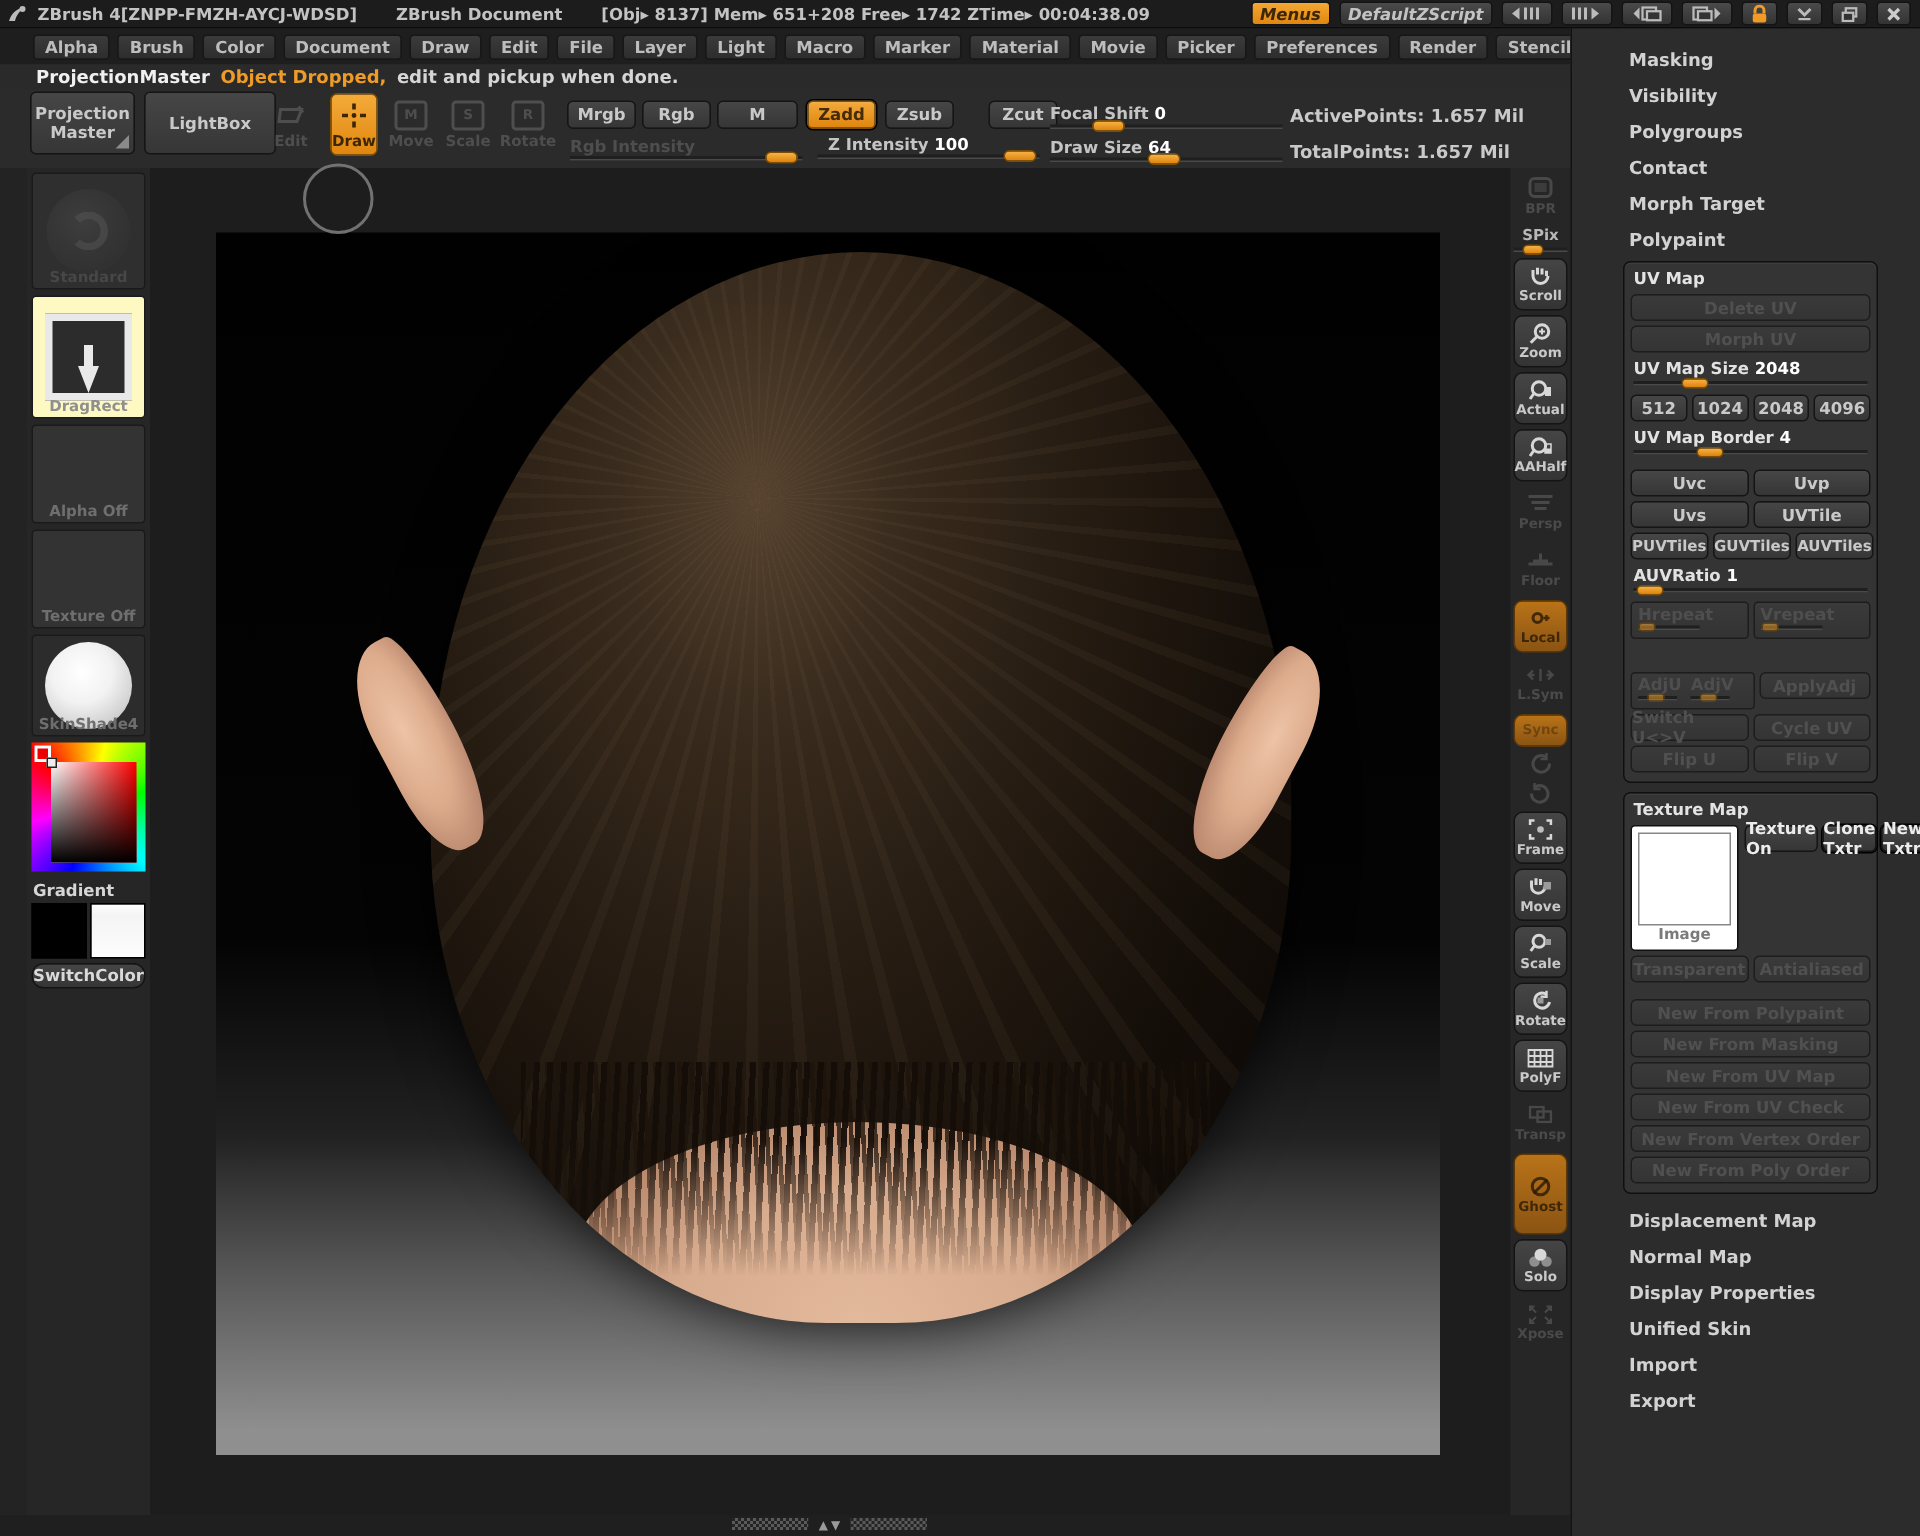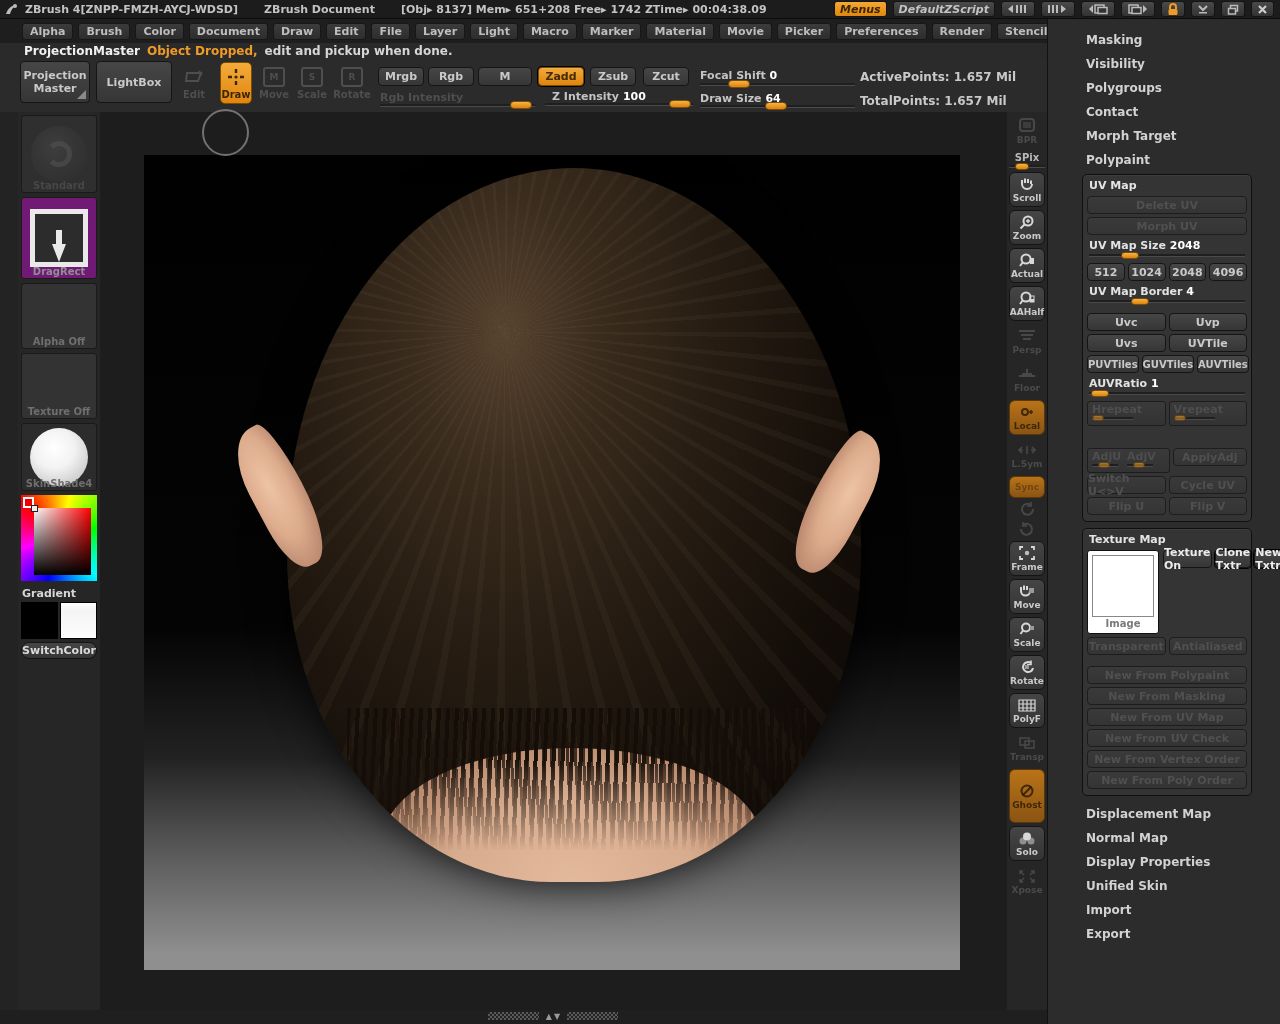--- a/index.html
+++ b/index.html
@@ -46,21 +46,21 @@
   .status-strong { color:#f0f0f0; }
   .status-orange { color:#ef9b28; }
   .status-rest { color:#d6d6d6; }
 
   
   .toolbar { position:absolute; left:0; top:59px; width:1047px; height:53px; background:#2b2b2b; }
   .tool-abs { position:absolute; }
   .pm-btn { left:20px; top:2px; width:70px; height:42px; flex-direction:column; line-height:13px; font-size:11px; position:absolute; }
   .pm-fold { position:absolute; right:3px; bottom:3px; width:0; height:0;
              border-left:9px solid transparent; border-bottom:9px solid #8a8a8a; }
-  .lb-btn { left:96px; top:2px; width:76px; height:42px; position:absolute; }
+  .lb-btn { left:96px; top:2px; width:88px; height:42px; position:absolute; }
   .mode { position:absolute; top:3px; width:32px; height:42px; display:flex; flex-direction:column;
           align-items:center; justify-content:center; gap:2px; font-size:10px; color:#4e4e4e; }
   .mode .ic { width:22px; height:20px; display:flex; align-items:center; justify-content:center; }
   .mode.active { background:linear-gradient(#f4ab3a,#e0860f); border:1px solid #7c4e04; border-radius:5px;
                  color:#3c2606; }
   .letterbox { width:16px; height:14px; border:2px solid currentColor; border-radius:3px;
                font-size:9px; display:flex; align-items:center; justify-content:center; }
   .mini-btn { position:absolute; top:8px; height:19px; font-size:11px; }
   .slider-label { position:absolute; white-space:nowrap; color:#c4c4c4; }
   .slider-label .val { color:#ffffff; }
@@ -97,21 +97,21 @@
   .sidebar { position:absolute; left:18px; top:0; width:82px; height:898px; background:#262626; padding-top:3px; }
   .side-item { position:relative; width:76px; margin:0 0 4px 3px; }
   .thumb { width:76px; background:#2f2f2f; border:1px solid #1a1a1a; border-radius:3px; position:relative; overflow:hidden; }
   .thumb-label { position:absolute; left:0; right:0; bottom:1px; text-align:center; font-size:10px; color:#6f6f6f; }
   .thumb-label.dim { color:#474747; }
   .brush-thumb { height:78px; display:flex; align-items:center; justify-content:center; }
   .brush-ball { width:56px; height:56px; border-radius:50%;
                 background:radial-gradient(circle at 42% 38%, #4a4a4a 0%, #3a3a3a 45%, #2c2c2c 100%); opacity:.55; }
   .brush-curl { position:absolute; width:26px; height:26px; border:5px solid #565656; border-left-color:transparent;
                 border-radius:50%; opacity:.5; }
-  .stroke-thumb { height:82px; background:#701a75; display:flex; align-items:center; justify-content:center; }
+  .stroke-thumb { height:82px; background:#fef9c3; display:flex; align-items:center; justify-content:center; }
   .dragrect-box { width:58px; height:58px; border:5px solid #e9e9e9; background:#2c2c2c;
                   display:flex; align-items:flex-end; justify-content:center; }
   .flat-thumb { height:66px; background:#333; }
   .mat-thumb { height:68px; background:#2c2c2c; display:flex; align-items:center; justify-content:center; }
   .mat-sphere { width:58px; height:58px; border-radius:50%;
                 background:radial-gradient(circle at 42% 35%, #ffffff 0%, #f2f2f2 40%, #cfcfcf 75%, #9f9f9f 100%); }
   .picker { width:76px; height:86px; position:relative;
             background:conic-gradient(from 315deg, #f00, #ff0, #0f0, #0ff, #00f, #f0f, #f00); }
   .sv { position:absolute; left:13px; top:13px; right:6px; bottom:6px;
         background:linear-gradient(180deg, rgba(0,0,0,0) 0%, #000 100%), linear-gradient(90deg, #fff 0%, #f00 100%); }
@@ -336,21 +336,21 @@
     <div class="groove tool-abs" style="left:380px; top:45px; width:155px">
       <span class="handle" style="left:130px"></span>
     </div>
 
     <div class="btn orange outlined mini-btn" style="left:538px; width:46px">
         <span>Zadd</span>
       </div>
     <div class="btn mini-btn" style="left:590px; width:46px">
         <span>Zsub</span>
       </div>
-    <div class="btn mini-btn" style="left:643px; width:46px">
+    <div class="btn mini-btn" style="left:659px; width:46px">
         <span>Zcut</span>
       </div>
     <div class="slider-label" style="left:552px; top:31px">
       <span>Z Intensity</span>
       <span class="val">100</span>
     </div>
     <div class="groove tool-abs" style="left:545px; top:44px; width:148px">
       <span class="handle" style="left:124px"></span>
     </div>
 

